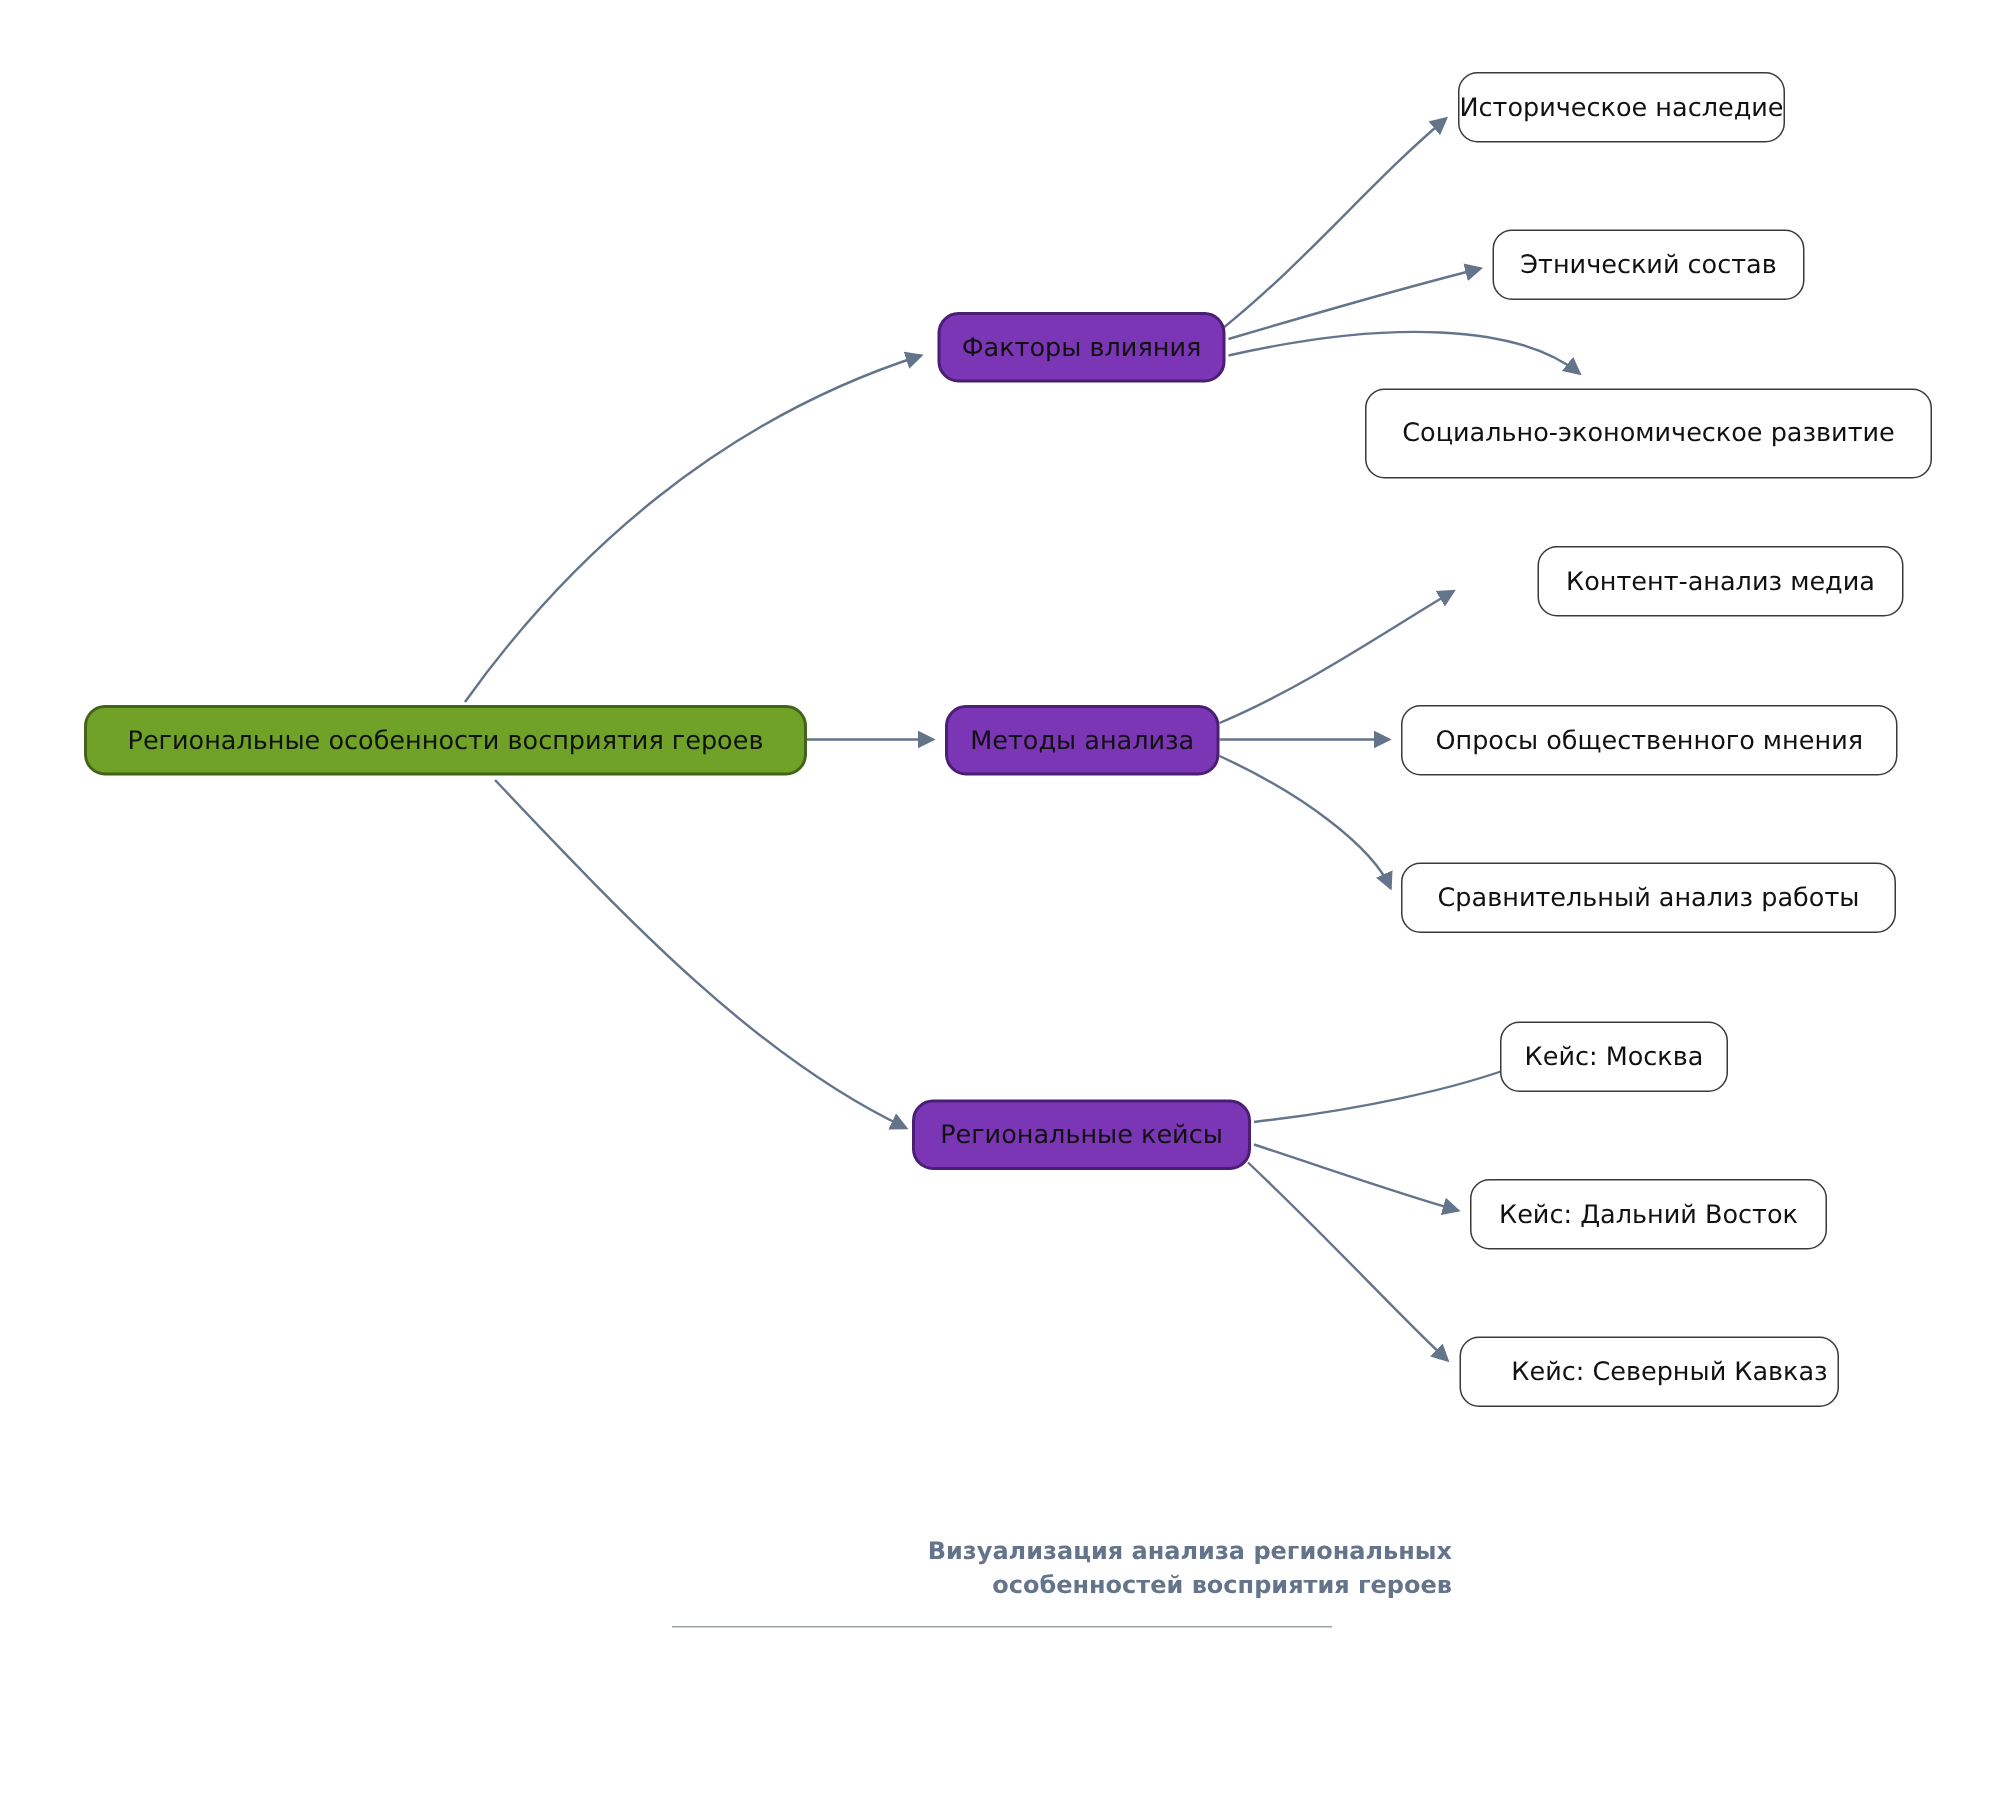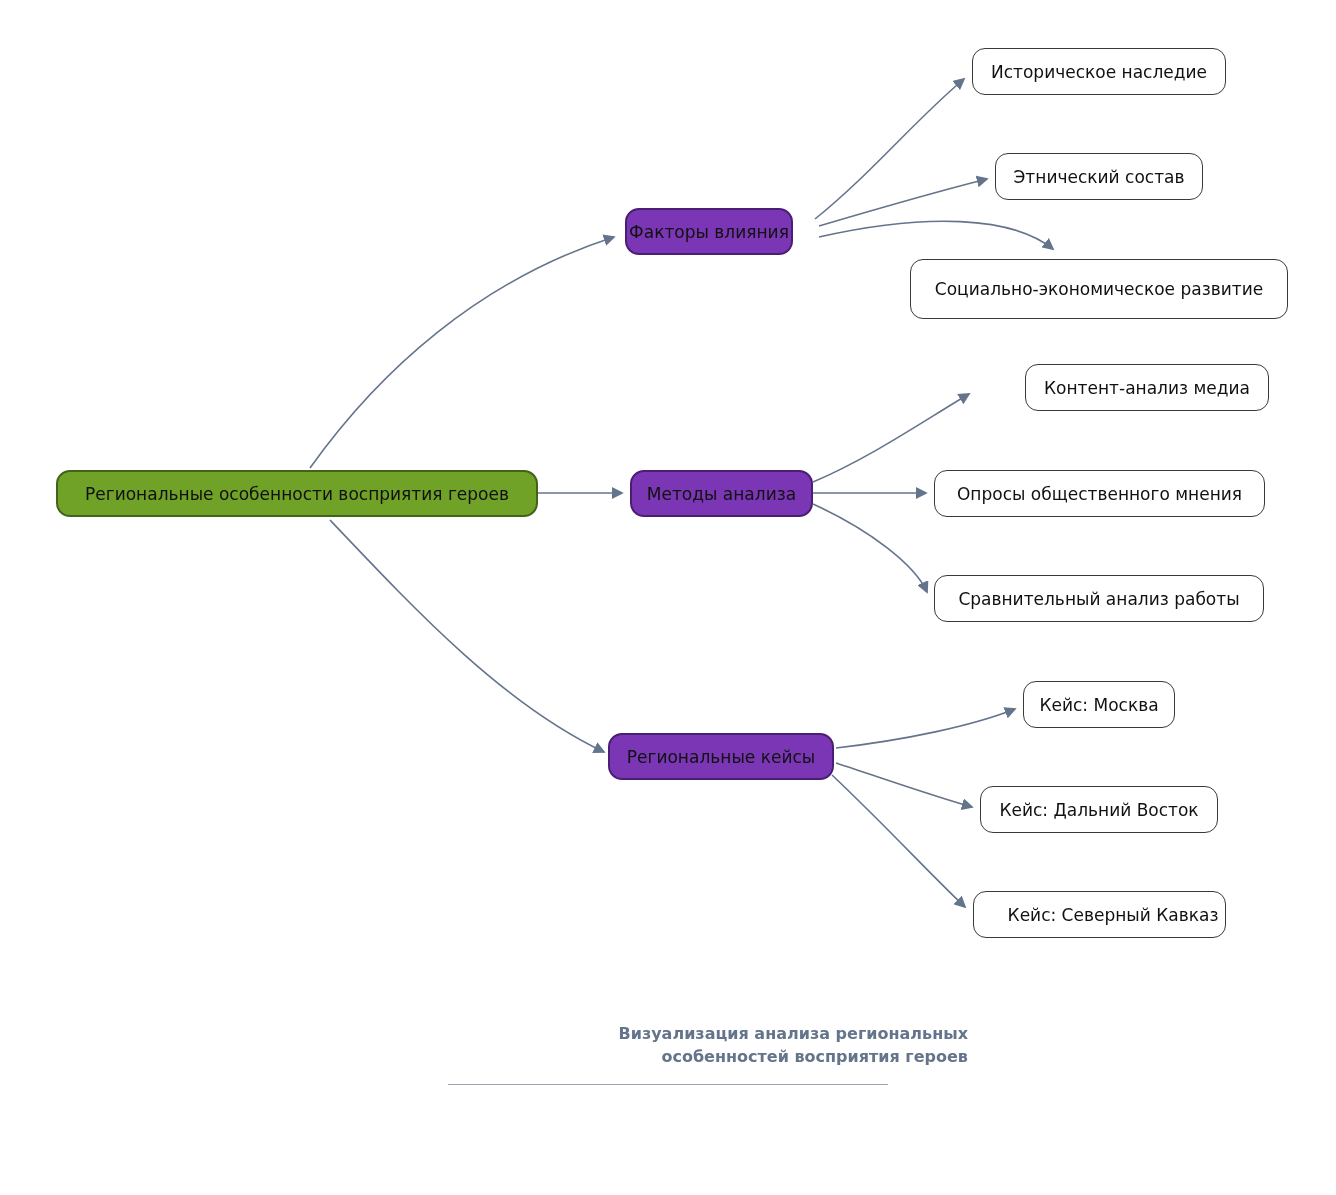--- a/index.html
+++ b/index.html
@@ -70,51 +70,51 @@
 
   <path class="connector" d="M 836 748 C 905 740, 972 726, 1015 709" marker-end="url(#arrow)"></path>
   <path class="connector" d="M 836 763 C 888 780, 930 795, 972 807" marker-end="url(#arrow)"></path>
   <path class="connector" d="M 832 775 C 888 828, 928 872, 965 907" marker-end="url(#arrow)"></path>
 </svg>
 
 <div class="node node-root" style="left:56px;top:470px;width:482px;height:47px;">
   <span>Региональные особенности восприятия героев</span>
 </div>
 
-<div class="node node-branch" style="left:625px;top:208px;width:168px;height:47px;">
+<div class="node node-branch" style="left:625px;top:208px;width:192px;height:47px;">
   <span>Факторы влияния</span>
 </div>
 <div class="node node-branch" style="left:630px;top:470px;width:183px;height:47px;">
   <span>Методы анализа</span>
 </div>
 <div class="node node-branch" style="left:608px;top:733px;width:226px;height:47px;">
   <span>Региональные кейсы</span>
 </div>
 
-<div class="node node-leaf" style="left:972px;top:48px;width:254px;height:47px;">
+<div class="node node-leaf" style="left:972px;top:48px;width:218px;height:47px;">
   <span>Историческое наследие</span>
 </div>
 <div class="node node-leaf" style="left:995px;top:153px;width:208px;height:47px;">
   <span>Этнический состав</span>
 </div>
 <div class="node node-leaf" style="left:910px;top:259px;width:378px;height:60px;">
   <span>Социально-экономическое развитие</span>
 </div>
 
 <div class="node node-leaf" style="left:977px;top:364px;width:244px;height:47px;margin-left:48px;">
   <span>Контент-анализ медиа</span>
 </div>
 <div class="node node-leaf" style="left:934px;top:470px;width:331px;height:47px;">
   <span>Опросы общественного мнения</span>
 </div>
 <div class="node node-leaf" style="left:934px;top:575px;width:330px;height:47px;">
   <span>Сравнительный анализ работы</span>
 </div>
 
-<div class="node node-leaf" style="left:1023px;top:681px;width:152px;height:47px;">
+<div class="node node-leaf" style="left:1000px;top:681px;width:152px;height:47px;">
   <span>Кейс: Москва</span>
 </div>
 <div class="node node-leaf" style="left:980px;top:786px;width:238px;height:47px;">
   <span>Кейс: Дальний Восток</span>
 </div>
 <div class="node node-leaf" style="left:973px;top:891px;width:253px;height:47px;padding-left:27px;">
   <span>Кейс: Северный Кавказ</span>
 </div>
 
 <div class="footer">

